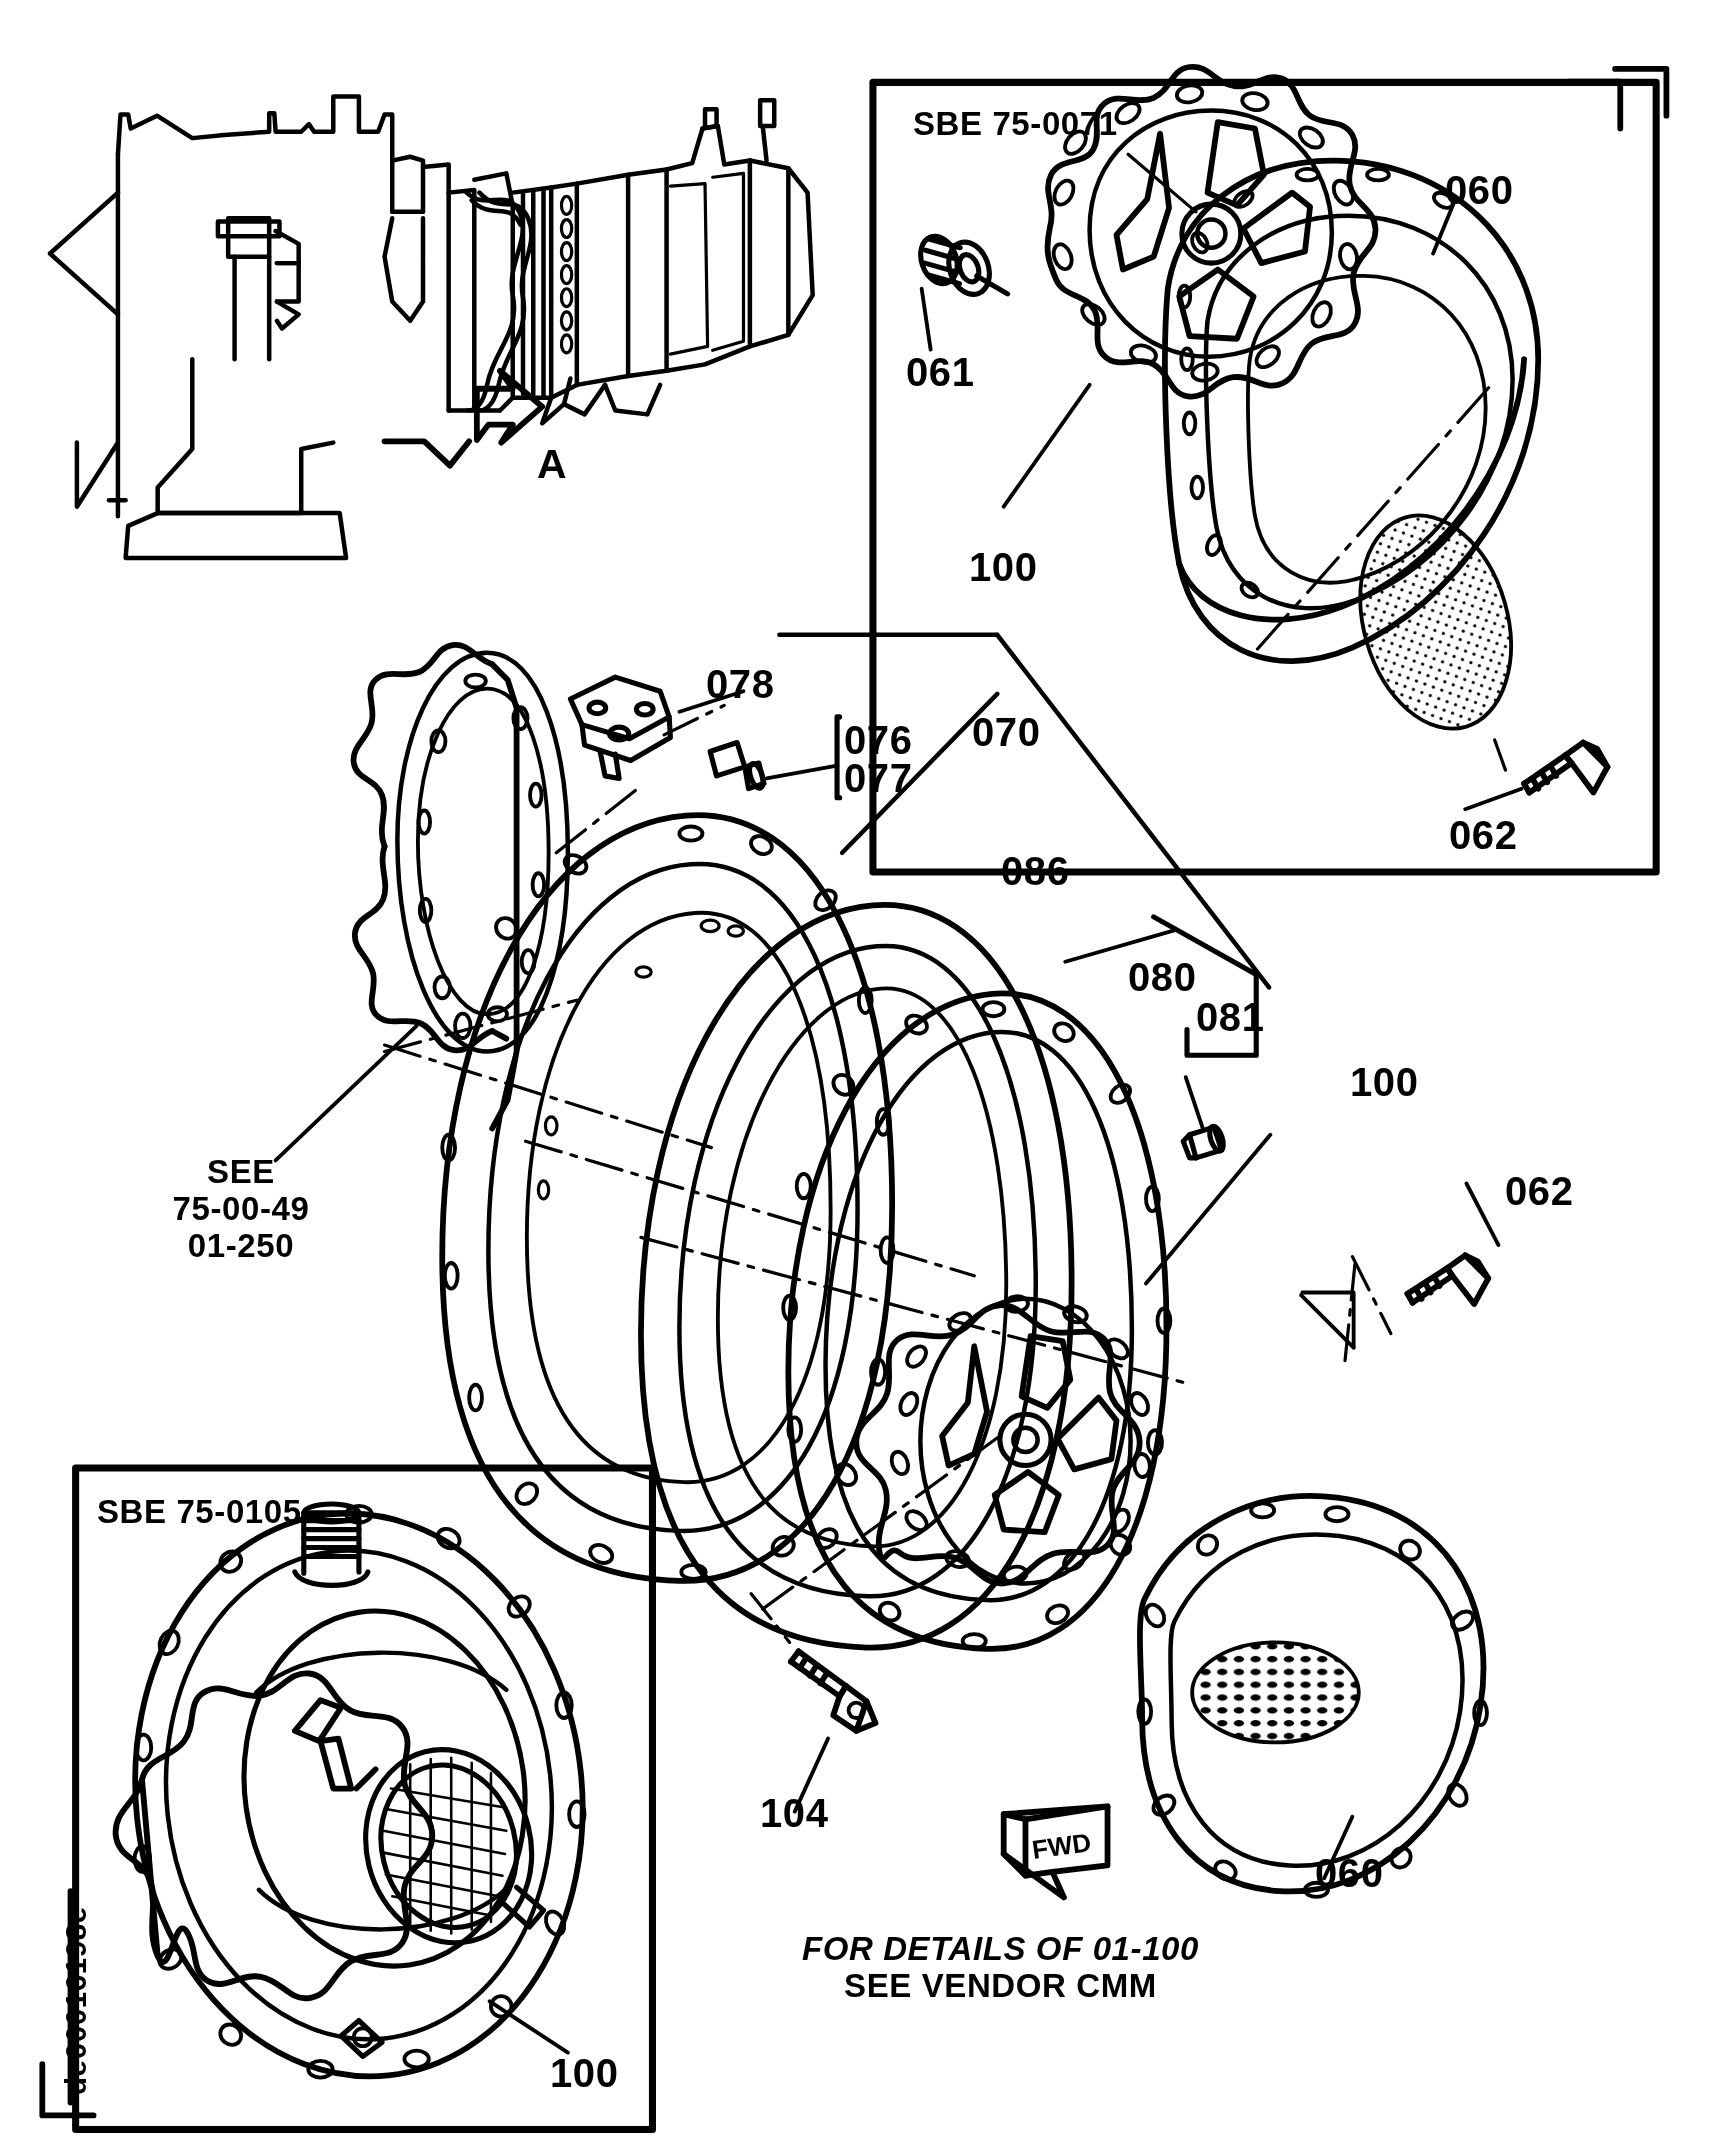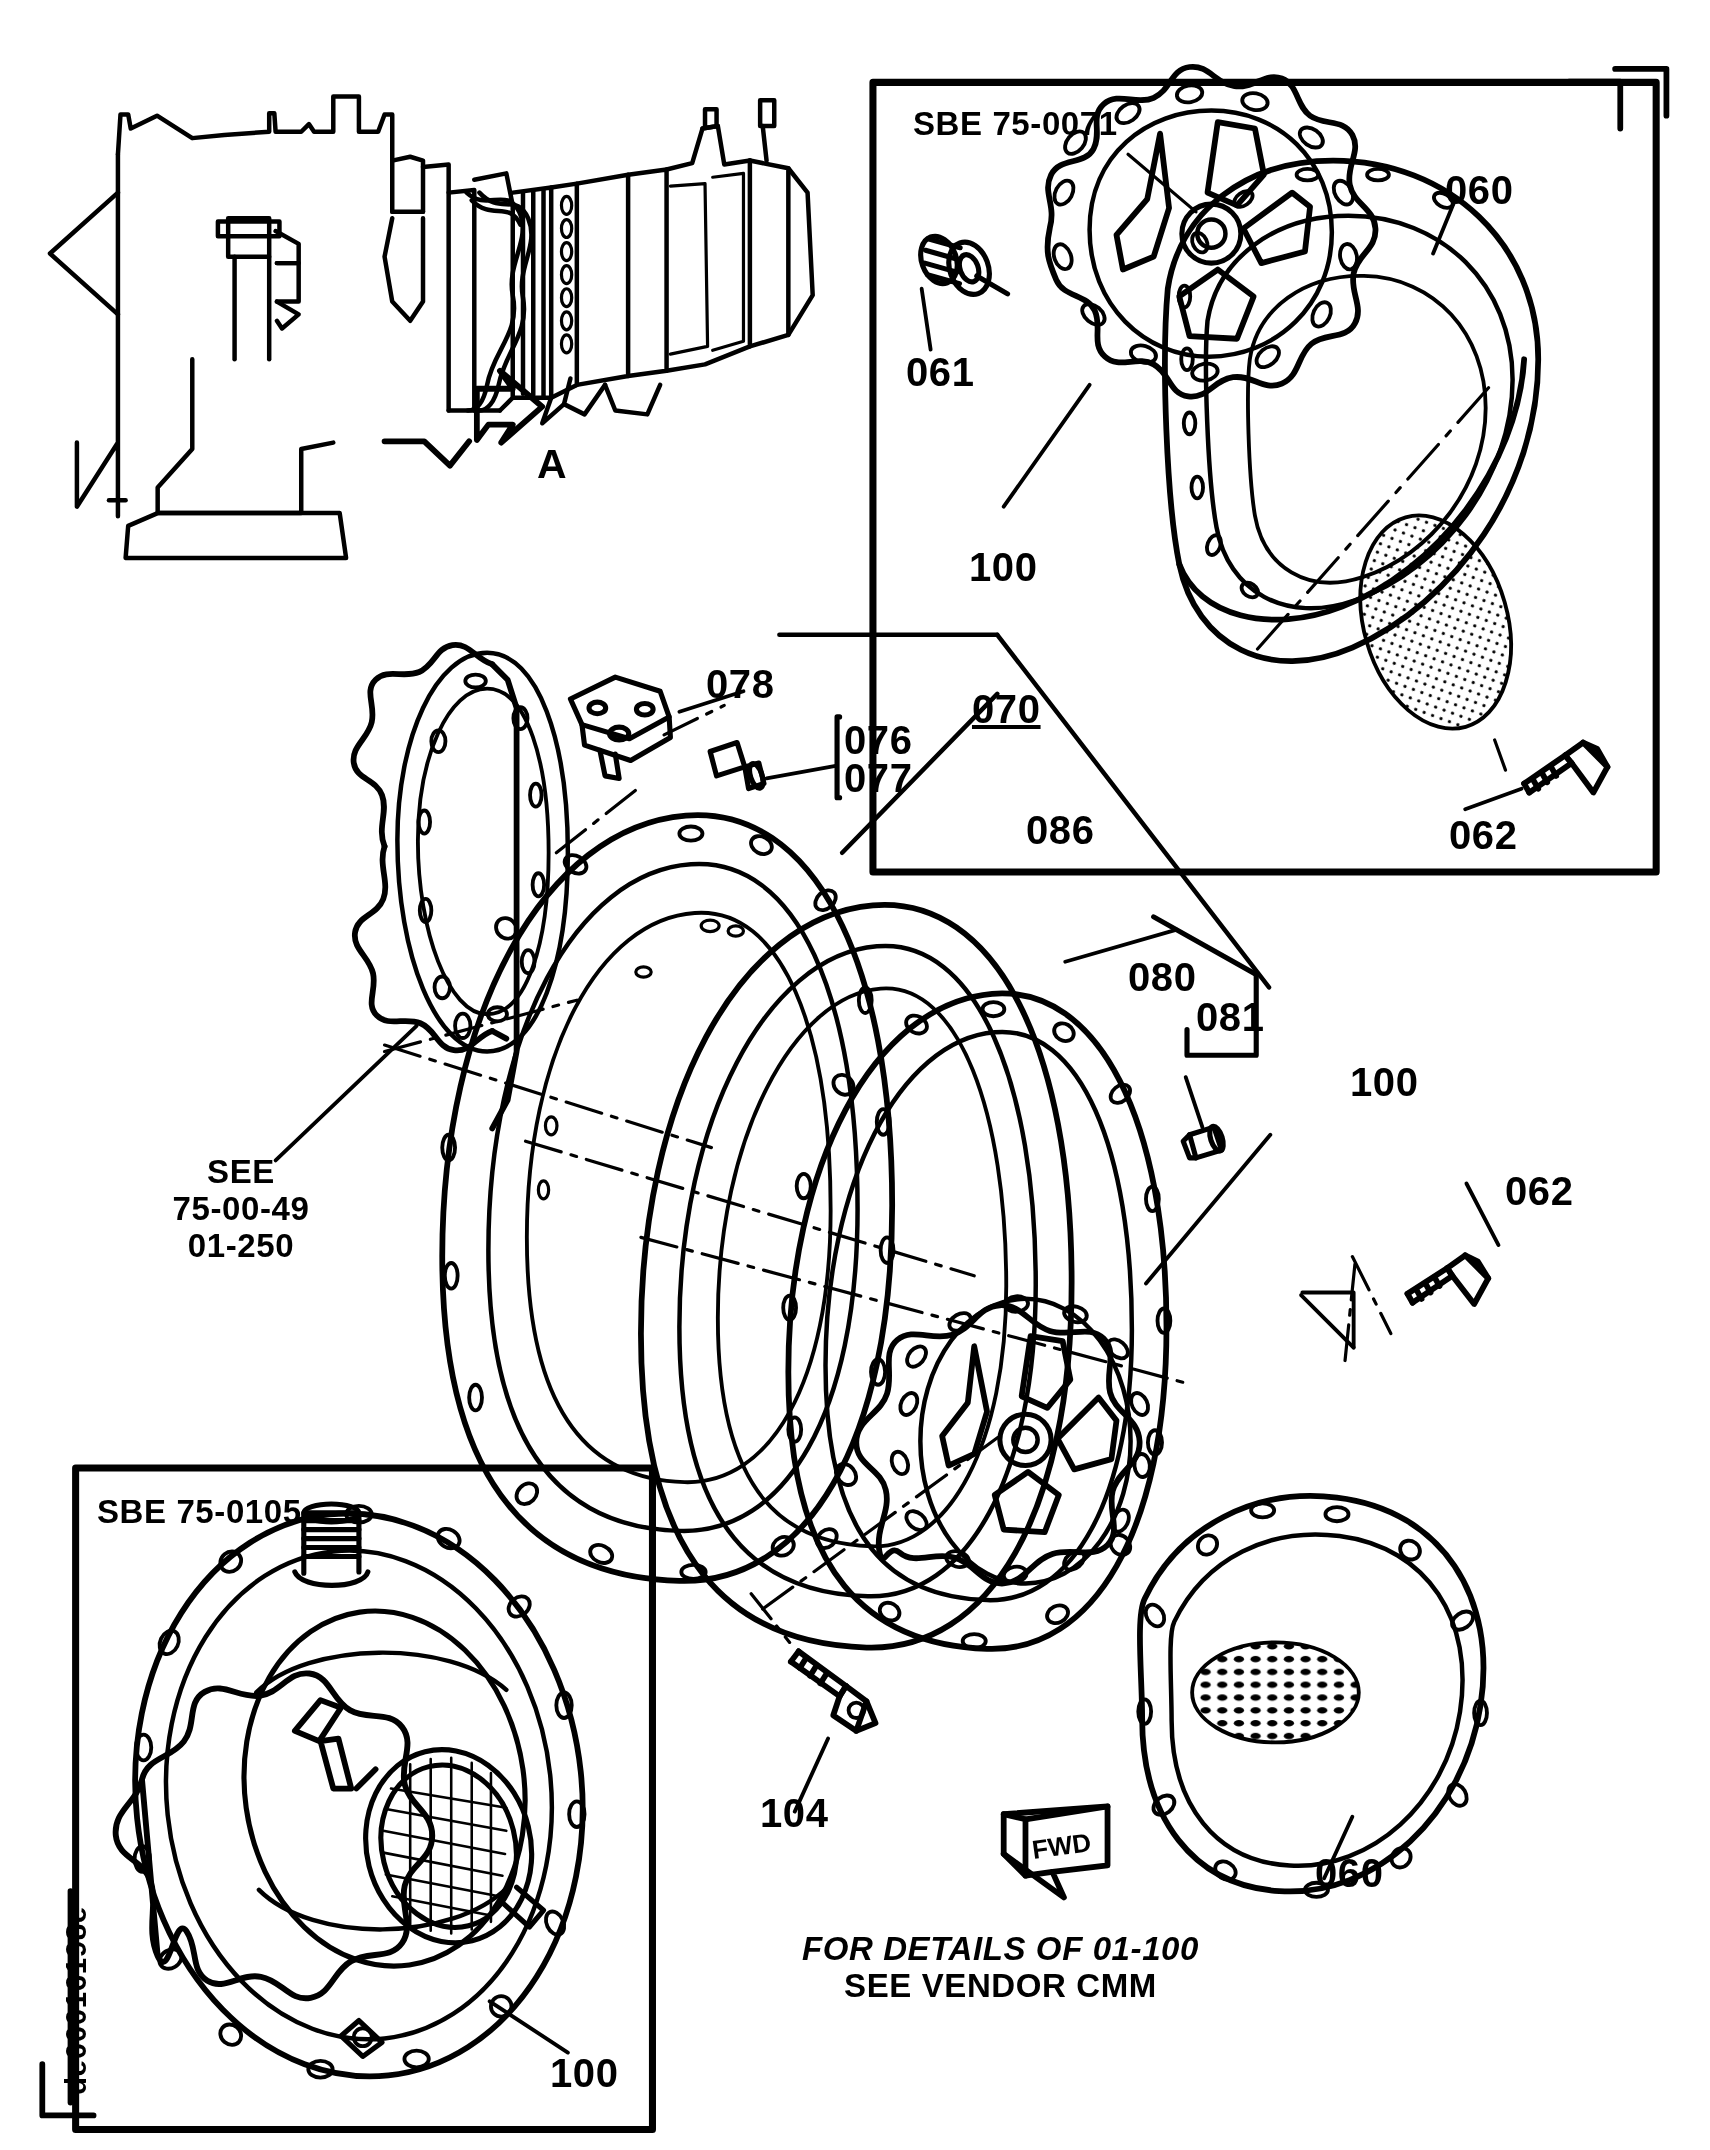--- a/index.html
+++ b/index.html
@@ -601,22 +601,22 @@
 
 <div class="lbl n48" style="left:1445px;top:168px;">060</div>
 <div class="lbl n48" style="left:906px;top:350px;">061</div>
 <div class="lbl n48" style="left:969px;top:545px;">100</div>
 <div class="lbl n48" style="left:1449px;top:813px;">062</div>
 
 <div class="lbl n48" style="left:706px;top:662px;">078</div>
 <div class="lbl n48" style="left:844px;top:718px;">076</div>
 <div class="lbl n48" style="left:844px;top:756px;">077</div>
 
-<div class="lbl n48" style="left:972px;top:687px;text-decoration:underline;">070</div>
-<div class="lbl n48" style="left:1001px;top:808px;margin-left:25px;">086</div>
+<div class="lbl n48" style="left:972px;top:710px;">070</div>
+<div class="lbl n48" style="left:1001px;top:849px;">086</div>
 
 <div class="lbl n48" style="left:1128px;top:955px;">080</div>
 <div class="lbl n48" style="left:1196px;top:995px;">081</div>
 
 <div class="lbl n48" style="left:1350px;top:1060px;">100</div>
 <div class="lbl n48" style="left:1505px;top:1169px;">062</div>
 
 <div class="lbl n48" style="left:760px;top:1791px;">104</div>
 <div class="lbl n48" style="left:1315px;top:1851px;">060</div>
 <div class="lbl n48" style="left:550px;top:2051px;">100</div>

